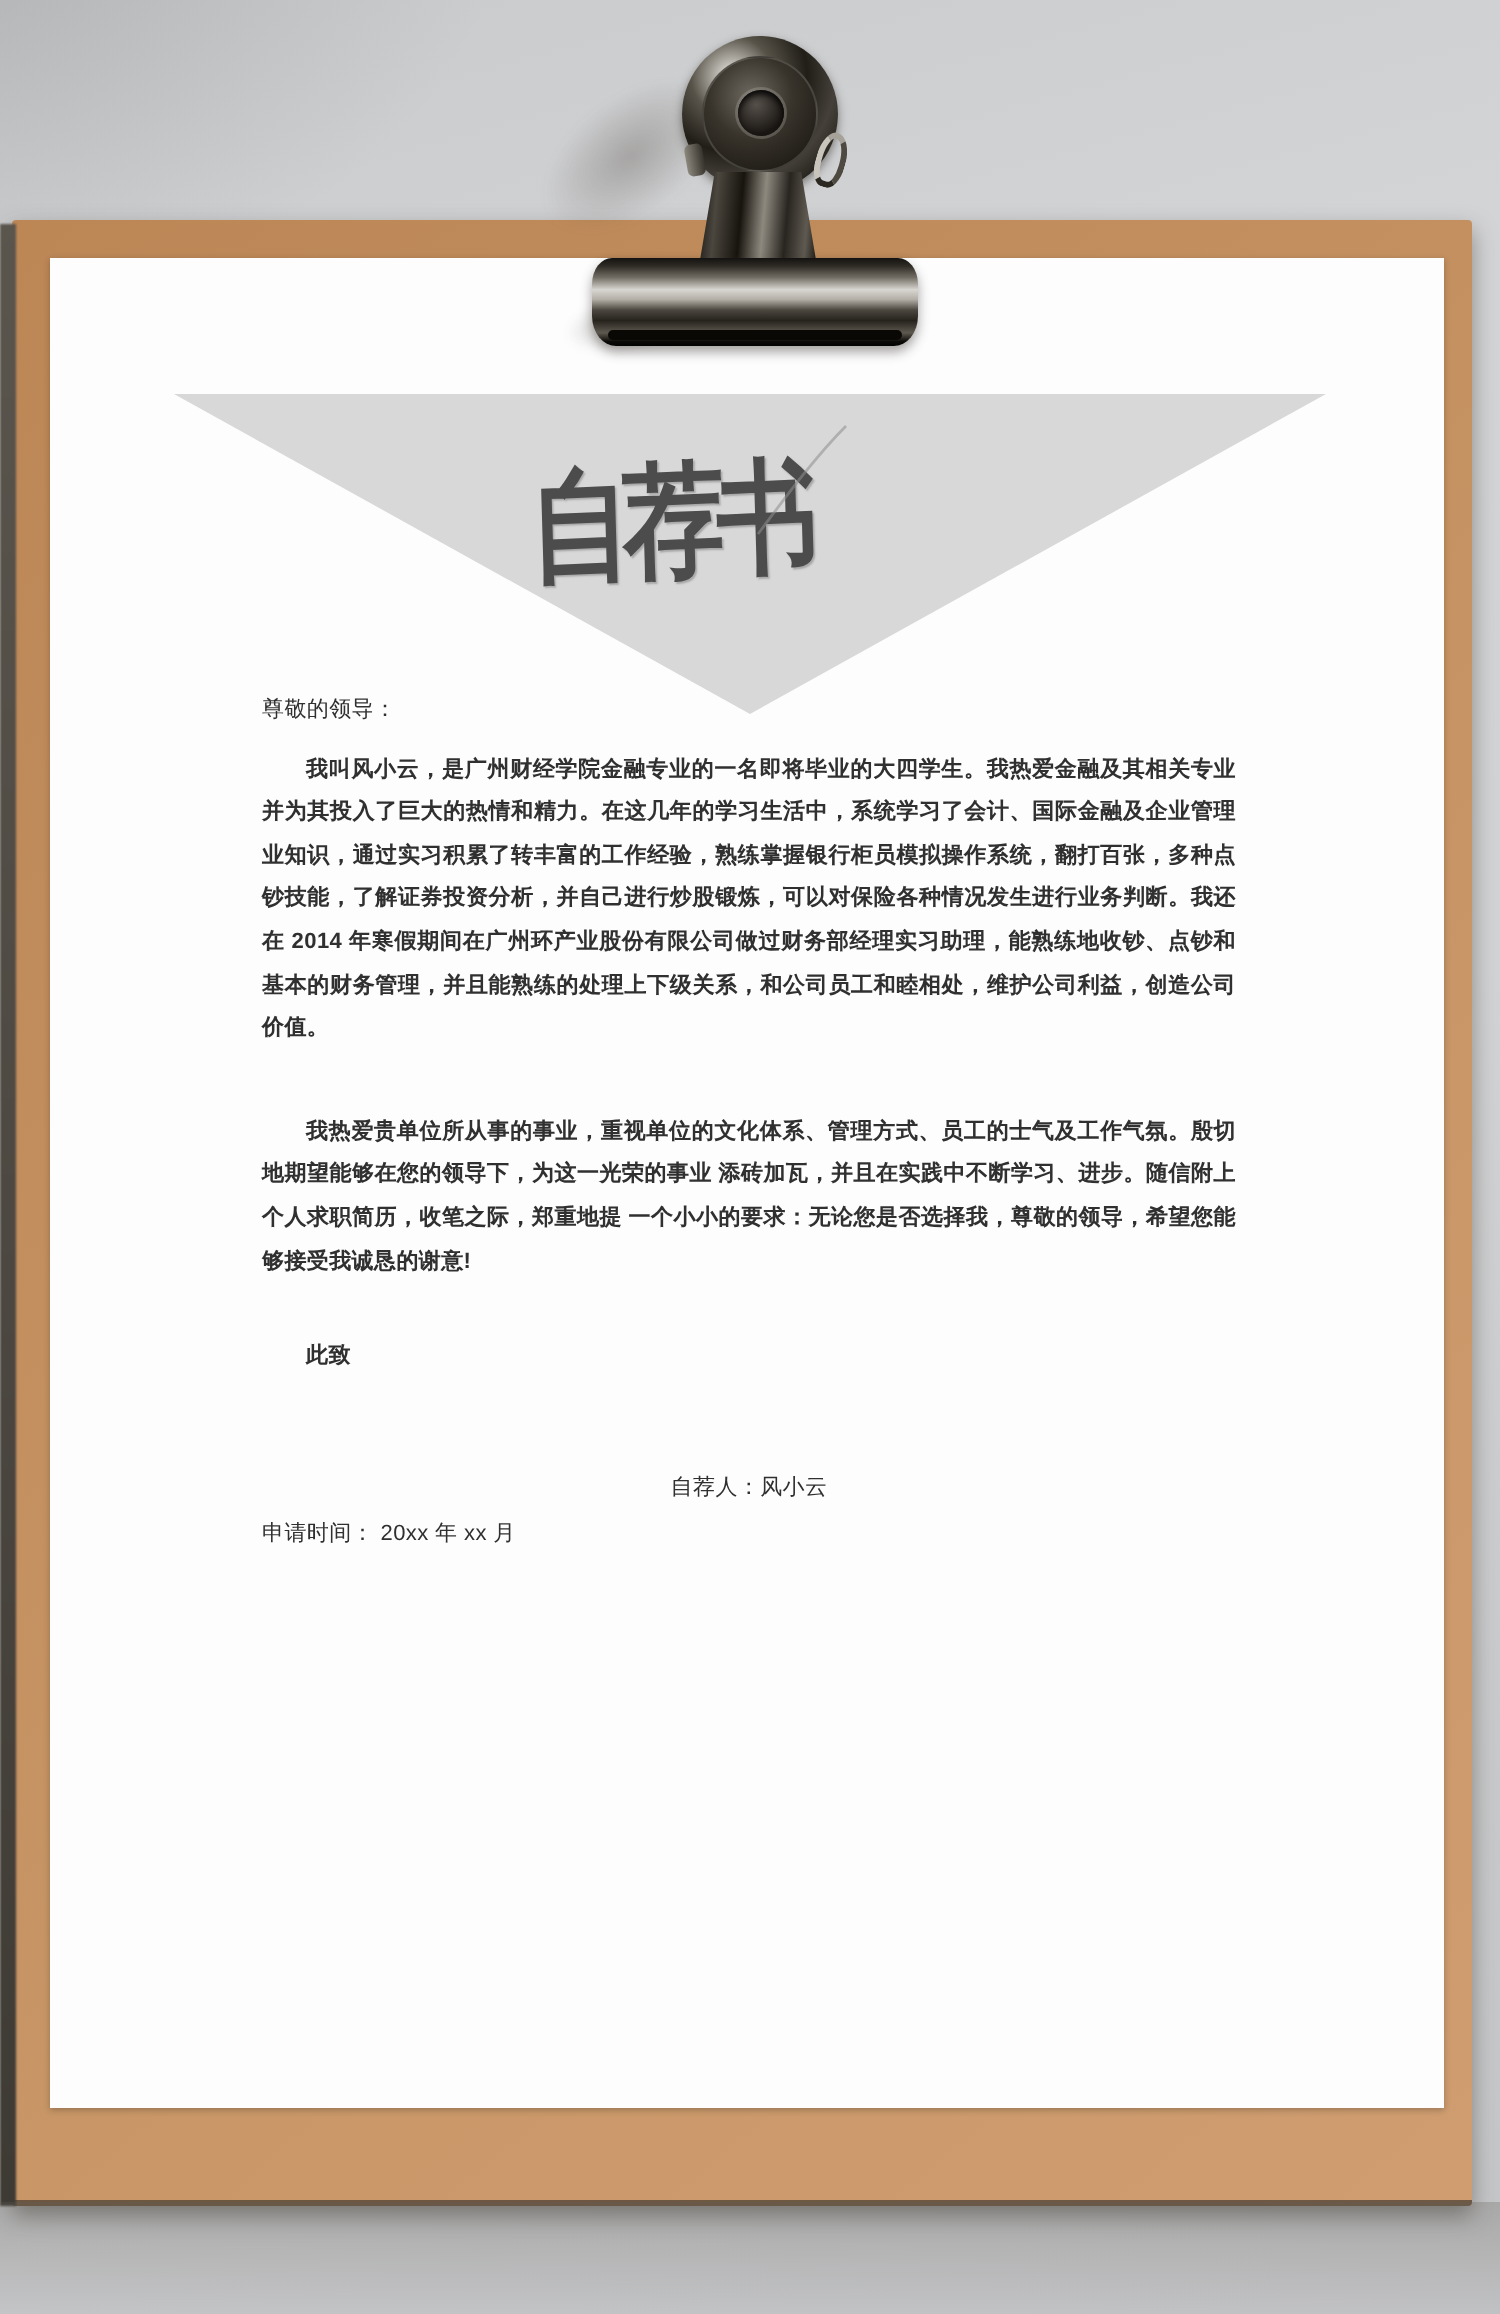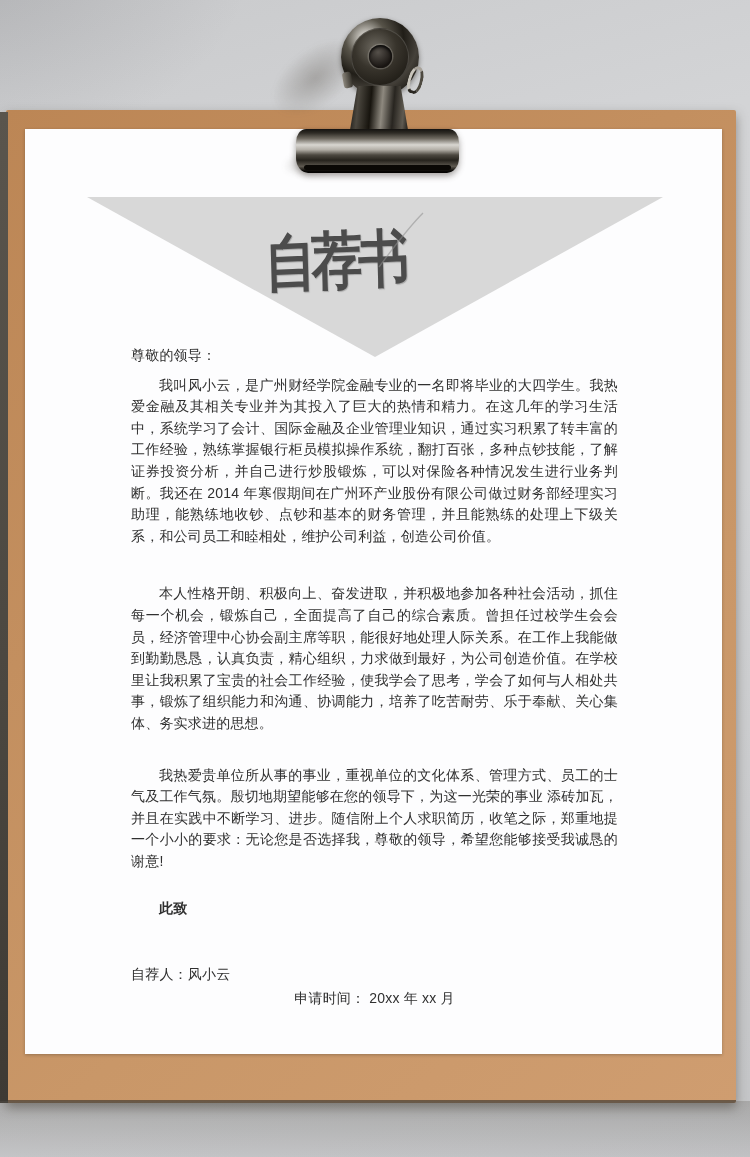--- a/index.html
+++ b/index.html
@@ -60,33 +60,33 @@
     letter-spacing: -5px;
     color: #4c4c4c;
     transform: scaleX(0.82) rotate(-2deg);
     text-shadow: 1px 1px 1px rgba(76,76,76,0.35);
   }
   .flourish { position: absolute; left: 352px; top: 82px; opacity: 0.55; }
 
   
   .letter-content {
     position: absolute; left: 106px; top: 216px; width: 487px;
-    font-size: 14px; line-height: 21.6px; color: #303030;
+    font-size: 11px; line-height: 21.6px; color: #303030;
     letter-spacing: 0.2px;
   }
   .letter-content p { margin: 0; }
   .greeting { margin-top: 6px !important; text-indent: 2em; }
-  .para { text-align: justify; text-indent: 2em; }
+  .para { text-align: justify; text-indent: 2em; font-weight: bold; }
   .p1 { margin-top: 8px !important; }
   .p2 { margin-top: 36px !important; }
   .p3 { margin-top: 30px !important; }
   .cizhi { margin-top: 26px !important; text-indent: 2em; font-weight: bold; }
   .jingli { margin-top: 5px !important; }
-  .sig-name { margin-top: 44px !important; text-align: left; }
-  .sig-date { margin-top: 2px !important; text-align: center; }
+  .sig-name { margin-top: 44px !important; text-align: center; }
+  .sig-date { margin-top: 2px !important; text-align: left; }
 
   
   .clip-shadow-upper {
     position: absolute; left: 238px; top: 38px; width: 128px; height: 96px;
     background: radial-gradient(ellipse 55% 42% at 62% 52%, rgba(78,72,64,0.32), rgba(78,72,64,0) 72%);
     transform: rotate(-38deg); filter: blur(2px);
   }
   .clip-shadow-lower {
     position: absolute; left: 262px; top: 136px; width: 108px; height: 48px;
     background: radial-gradient(ellipse 52% 44% at 55% 50%, rgba(56,50,42,0.42), rgba(56,50,42,0) 70%);
@@ -152,21 +152,20 @@
 
     <div class="calligraphy-title">自荐书</div>
 
     <svg class="flourish" width="48" height="58" viewBox="0 0 48 58">
       <path d="M2,56 C14,40 30,18 46,2" fill="none" stroke="#8f8f8f" stroke-width="1.4"></path>
     </svg>
 
     <div class="letter-content">
       <p class="salutation">尊敬的领导：</p>
       <p class="para p1">我叫风小云，是广州财经学院金融专业的一名即将毕业的大四学生。我热爱金融及其相关专业并为其投入了巨大的热情和精力。在这几年的学习生活中，系统学习了会计、国际金融及企业管理业知识，通过实习积累了转丰富的工作经验，熟练掌握银行柜员模拟操作系统，翻打百张，多种点钞技能，了解证券投资分析，并自己进行炒股锻炼，可以对保险各种情况发生进行业务判断。我还在 2014 年寒假期间在广州环产业股份有限公司做过财务部经理实习助理，能熟练地收钞、点钞和基本的财务管理，并且能熟练的处理上下级关系，和公司员工和睦相处，维护公司利益，创造公司价值。</p>
-      <p class="para p2">本人性格开朗、积极向上、奋发进取，并积极地参加各种社会活动，抓住每一个机会，锻炼自己，全面提高了自己的综合素质。曾担任过校学生会会员，经济管理中心协会副主席等职，能很好地处理人际关系。在工作上我能做到勤勤恳恳，认真负责，精心组织，力求做到最好，为公司创造价值。在学校里让我积累了宝贵的社会工作经验，使我学会了思考，学会了如何与人相处共事，锻炼了组织能力和沟通、协调能力，培养了吃苦耐劳、乐于奉献、关心集体、务实求进的思想。</p>
       <p class="para p3">我热爱贵单位所从事的事业，重视单位的文化体系、管理方式、员工的士气及工作气氛。殷切地期望能够在您的领导下，为这一光荣的事业 添砖加瓦，并且在实践中不断学习、进步。随信附上个人求职简历，收笔之际，郑重地提 一个小小的要求：无论您是否选择我，尊敬的领导，希望您能够接受我诚恳的谢意!</p>
       <p class="cizhi">此致</p>
       <p class="sig-name">自荐人：风小云</p>
       <p class="sig-date">申请时间： 20xx 年 xx 月</p>
     </div>
   </div>
 
   <div class="clip-shadow-upper"></div>
   <div class="clip-shadow-lower"></div>
 

